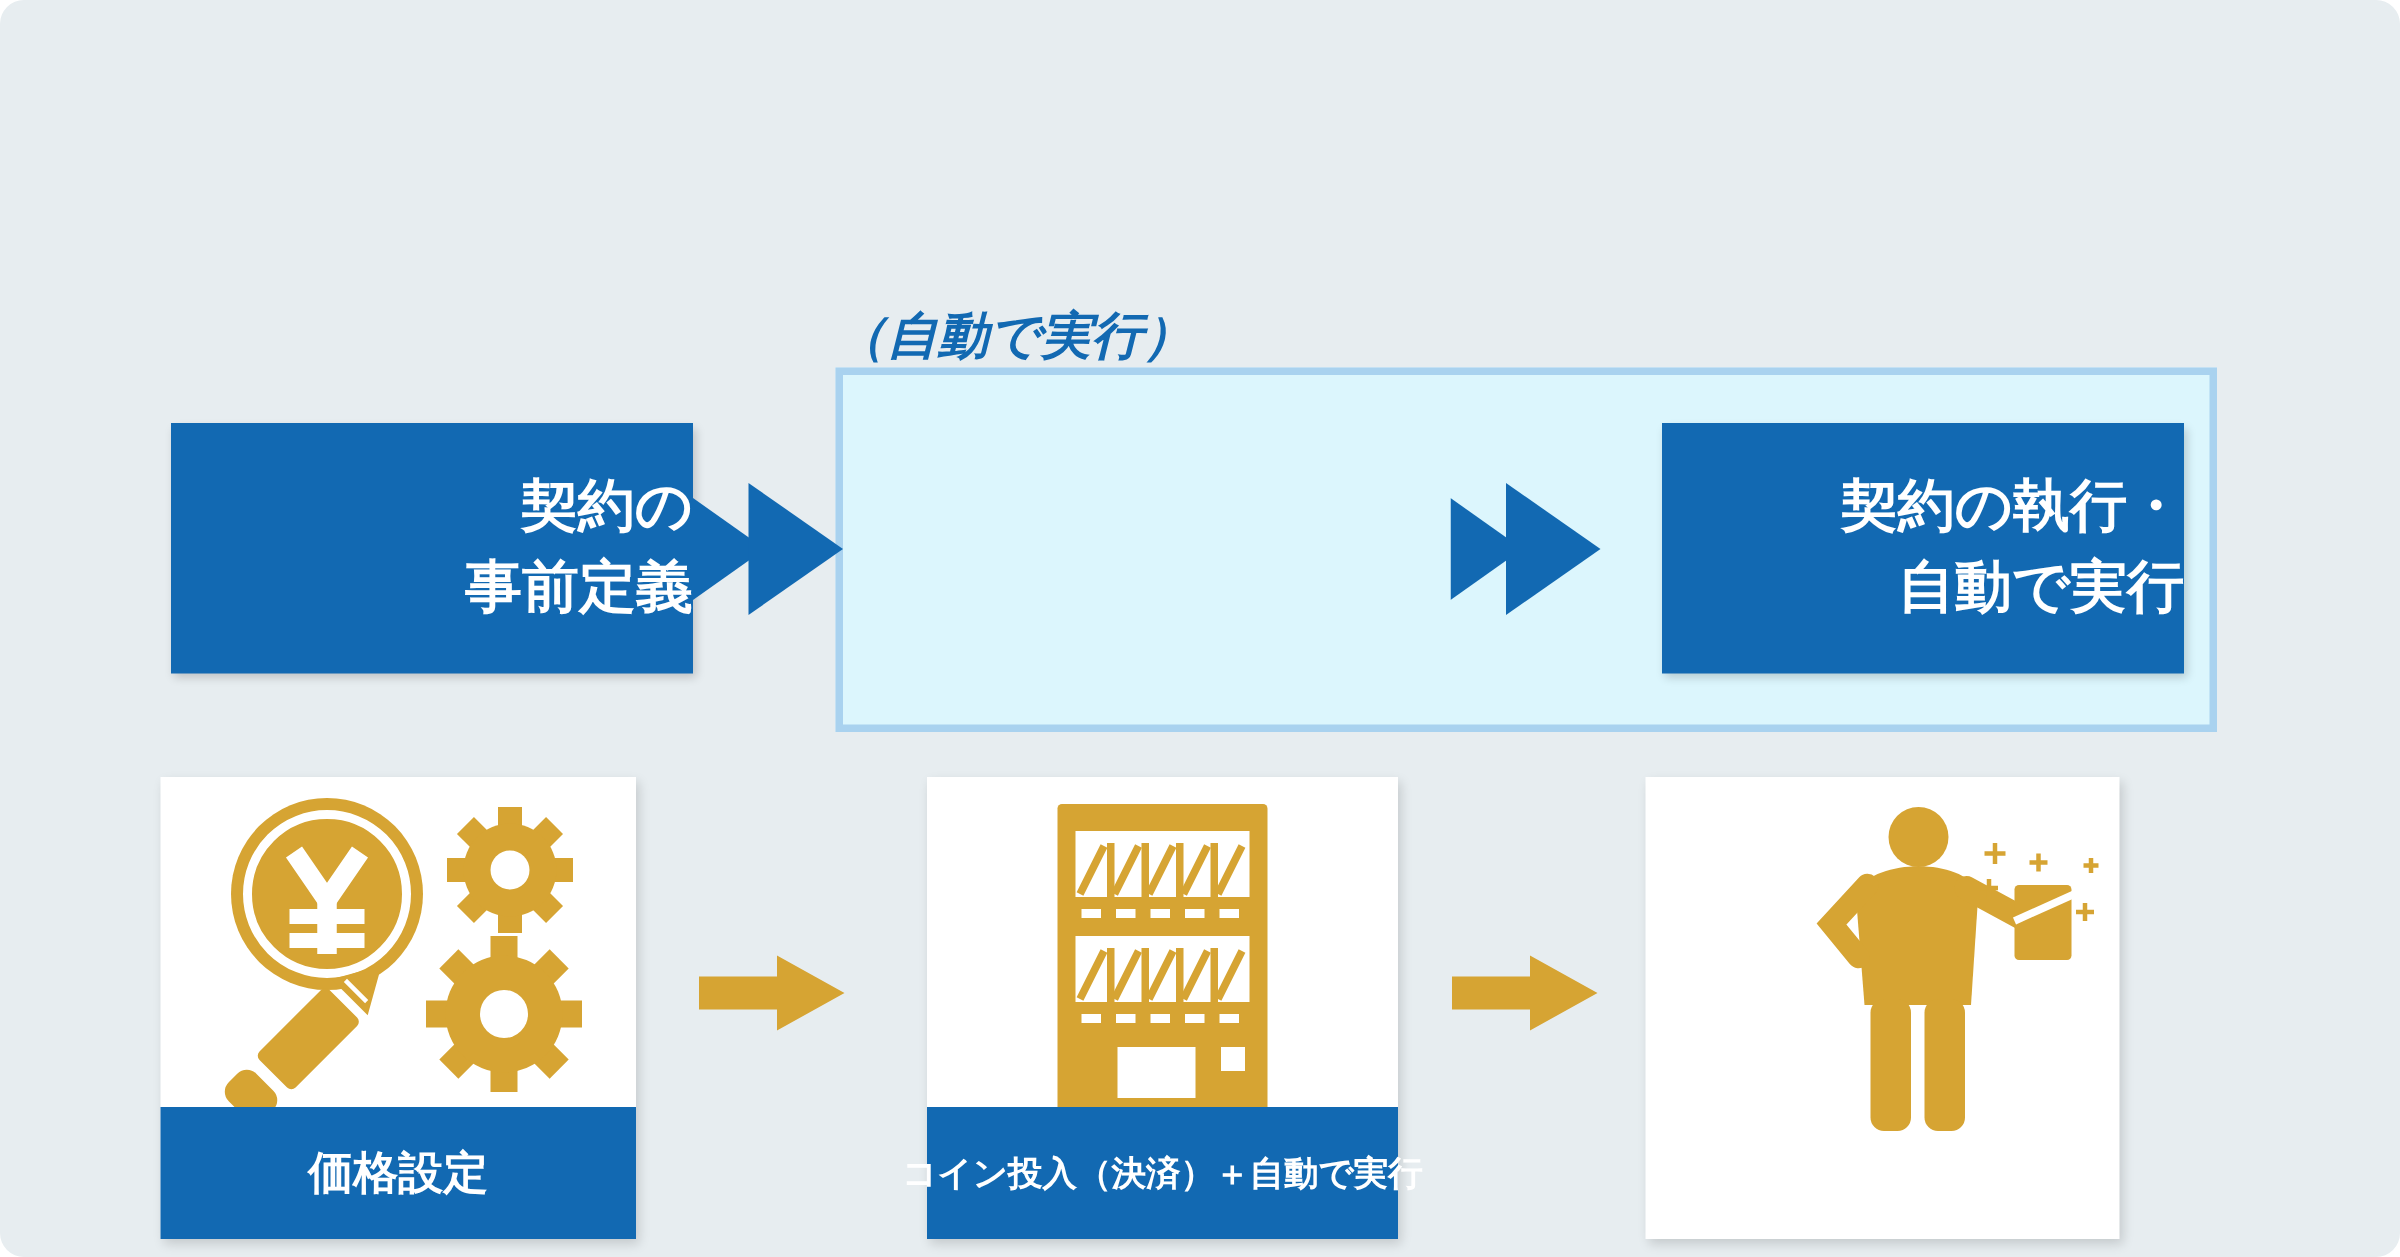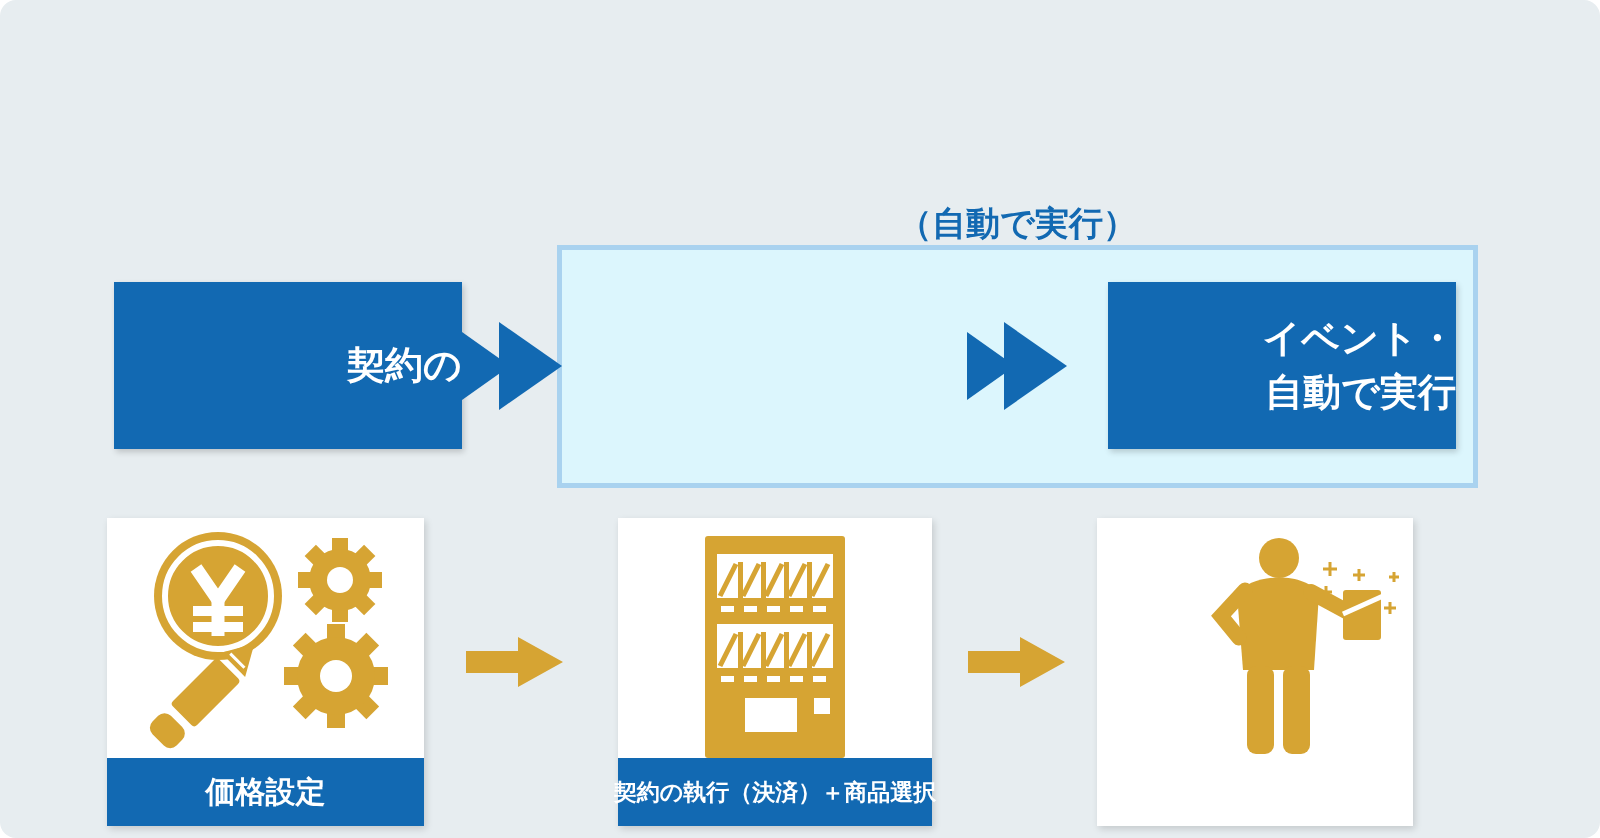--- a/index.html
+++ b/index.html
@@ -23,22 +23,22 @@
     background:#ffffff;box-shadow:3px 4px 7px rgba(0,0,0,0.12);
     display:flex;align-items:center;justify-content:center;
   }
   .title-box h1{
     font-size:46px;font-weight:bold;color:var(--title-text,#3a3a3a);
     letter-spacing:2px;white-space:nowrap;
   }
   
   .auto-label{
     position:absolute;left:557px;top:201px;width:921px;height:42px;
-    text-align:center;font-size:34px;font-weight:bold;
-    color:var(--primary-blue,#1269b2);white-space:nowrap;
+    font-size:34px;font-weight:bold;
+    color:var(--primary-blue,#1269b2);white-space:nowrap;font-style:italic;
   }
   .highlight-container{
     position:absolute;left:557px;top:245px;width:921px;height:243px;
     background:var(--highlight-fill,#dcf6fd);
     border:5px solid var(--highlight-border,#a9d2ef);
   }
   .step-box{
     position:absolute;top:282px;width:348px;height:167px;
     background:var(--primary-blue,#1269b2);
     color:#ffffff;font-size:38px;font-weight:bold;line-height:1.4;
@@ -59,21 +59,21 @@
   }
   .card1{left:107px;width:317px;}
   .card2{left:618px;width:314px;}
   .card3{left:1097px;width:316px;}
   .card-icon{
     position:absolute;left:0;right:0;top:0;bottom:68px;
     display:flex;align-items:center;justify-content:center;overflow:hidden;
   }
   .card2 .card-icon{align-items:flex-end;}
   .card-label{
-    position:absolute;left:0;right:0;bottom:0;height:68px;
+    position:absolute;left:0;right:0;bottom:0;height:88px;
     background:var(--primary-blue,#1269b2);color:#ffffff;
     display:flex;align-items:center;justify-content:center;
     font-size:30px;font-weight:bold;white-space:nowrap;
   }
   .card2 .card-label{font-size:23px;}
   .gold-arrow{position:absolute;top:634px;width:100px;height:56px;}
   .g1{left:466px;}
   .g2{left:968px;}
   
   .f-blue{fill:var(--primary-blue,#1269b2);}
@@ -87,35 +87,36 @@
 
 <div class="canvas">
 
 
   <div class="auto-label">（自動で実行）</div>
 
   <div class="highlight-container"></div>
 
   <div class="step-box step1">
     <span>契約の</span>
+    <span>事前定義</span>
   </div>
 
   <svg class="ff-arrow ff1" viewBox="0 0 102 92">
     <polygon class="f-blue" points="0,12 0,80 48,46"></polygon>
     <polygon class="f-blue" points="37,2 37,90 100,46"></polygon>
   </svg>
 
 
   <svg class="ff-arrow ff2" viewBox="0 0 102 92">
     <polygon class="f-blue" points="0,12 0,80 48,46"></polygon>
     <polygon class="f-blue" points="37,2 37,90 100,46"></polygon>
   </svg>
 
   <div class="step-box step3">
-    <span>イベント・</span>
+    <span>契約の執行・</span>
     <span>自動で実行</span>
   </div>
 
   <div class="card card1">
     <div class="card-icon">
       <svg width="272" height="228" viewBox="0 0 272 228">
 
         <g>
           <circle class="f-gold" cx="88" cy="72" r="64"></circle>
           <circle cx="88" cy="72" r="53" fill="none" stroke="#ffffff" stroke-width="6"></circle>
@@ -213,21 +214,21 @@
           <rect x="31" y="140" width="13" height="6"></rect>
           <rect x="54" y="140" width="13" height="6"></rect>
           <rect x="77" y="140" width="13" height="6"></rect>
           <rect x="100" y="140" width="13" height="6"></rect>
           <rect x="123" y="140" width="13" height="6"></rect>
         </g>
         <rect class="f-white" x="55" y="162" width="52" height="34"></rect>
         <rect class="f-white" x="124" y="162" width="16" height="16"></rect>
       </svg>
     </div>
-    <div class="card-label">契約の執行（決済）＋商品選択</div>
+    <div class="card-label">コイン投入（決済）＋自動で実行</div>
   </div>
 
   <svg class="gold-arrow g2" viewBox="0 0 100 56">
     <polygon class="f-gold" points="0,17 52,17 52,3 97,28 52,53 52,39 0,39"></polygon>
   </svg>
 
   <div class="card card3">
     <div class="card-icon">
       <svg width="316" height="240" viewBox="0 0 316 240">
         <g>

